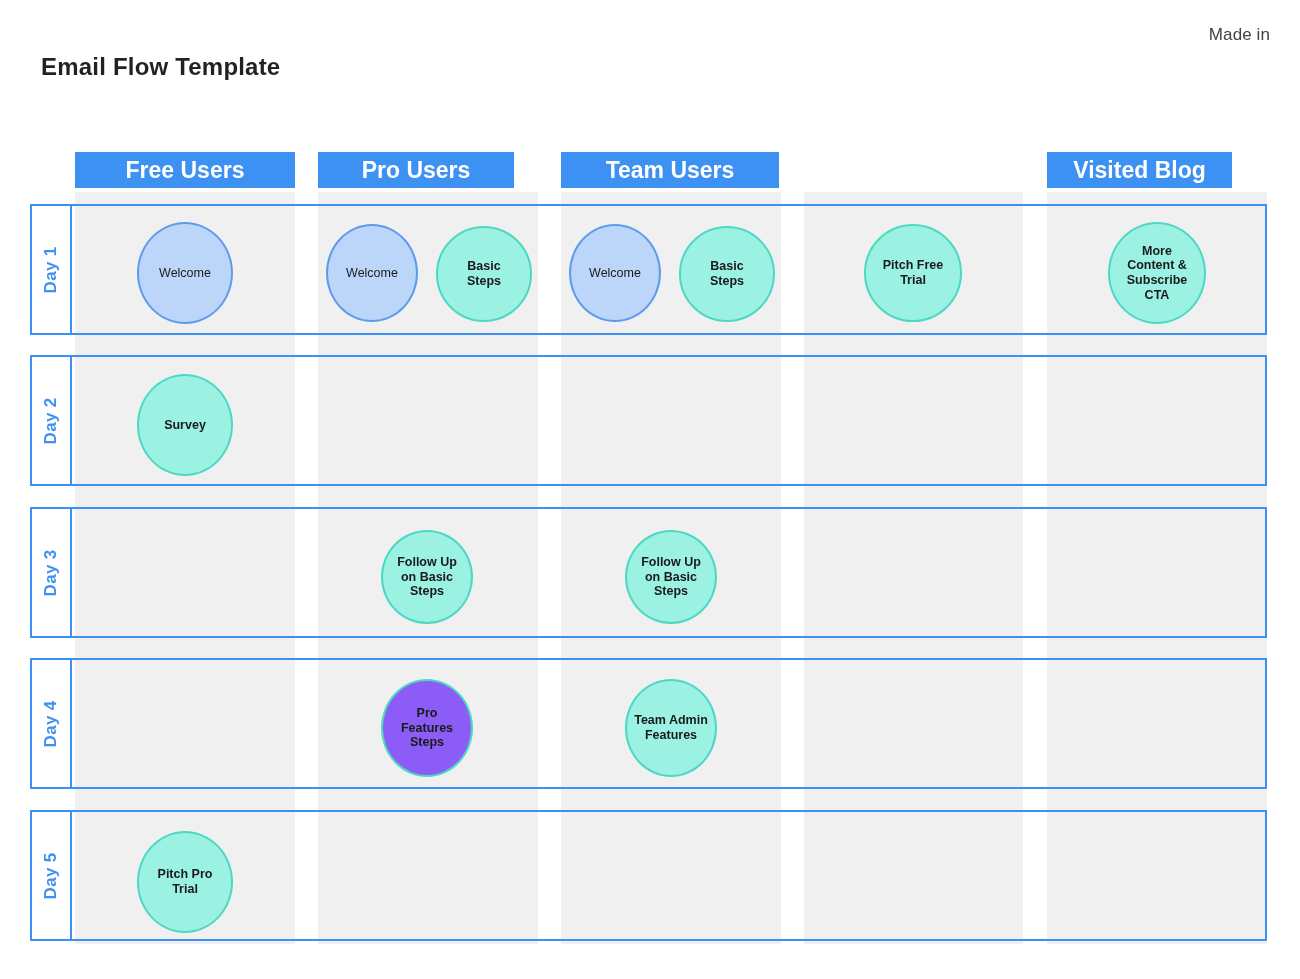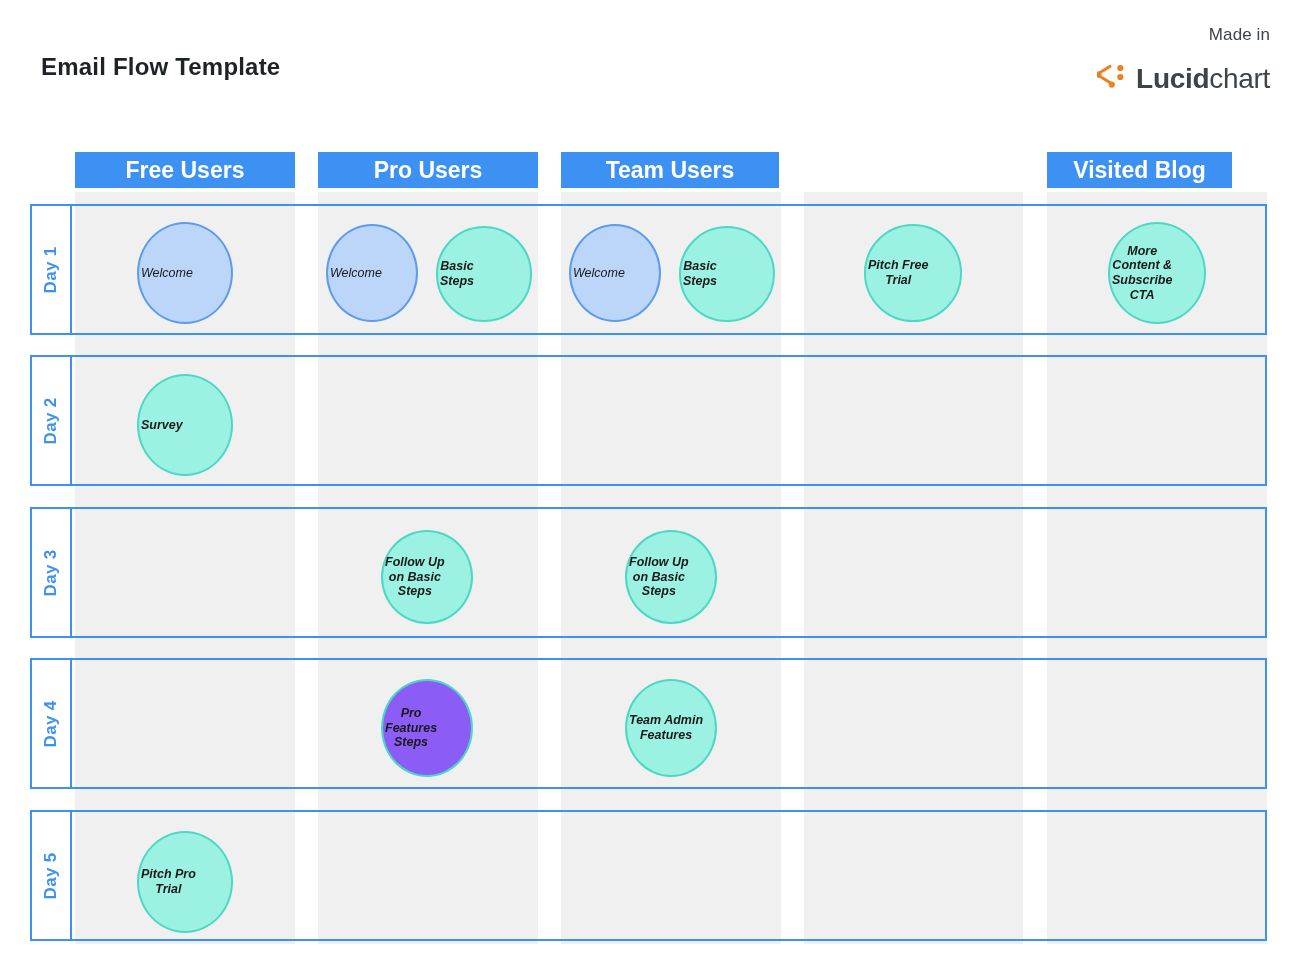--- a/index.html
+++ b/index.html
@@ -126,68 +126,56 @@
     letter-spacing: 0.3px;
   }
 
   
   .node {
     position: absolute;
     border-radius: 50%;
     box-sizing: border-box;
     display: flex;
     align-items: center;
-    justify-content: flex-start;
+    justify-content: center;
     text-align: center;
     font-weight: bold;
     color: #1a1a1a;
     line-height: 1.18;
     font-size: 12.5px;
     padding: 2px;
-    font-style: italic;
   }
   .node.blue {
     background: #bcd6fa;
     border: 2px solid #5d9cec;
     font-weight: normal;
     font-size: 12.5px;
   }
   .node.teal {
     background: #9cf2e2;
     border: 2px solid #4cd8c4;
   }
 </style>
 </head>
 <body>
 
 <div id="page-title">Email Flow Template</div>
 
 <div id="brand">
   <div class="made-in">Made in</div>
-  <div class="wordmark-row">
-    <span class="lucid-mark">
-      <svg width="30" height="27" viewBox="0 0 30 27" aria-hidden="true">
-        <path d="M14.5 4.2 L6.5 9.3 a1.2 1.2 0 0 0 0 4.4 L14.5 18.8 a2.9 2.9 0 0 1 -1.4 2.6 L2.8 15.0 a2.2 2.2 0 0 1 0 -7.0 L13.1 1.6 a2.9 2.9 0 0 1 1.4 2.6 Z" fill="#EE8024"></path>
-        <circle cx="23.3" cy="5.0" r="3.1" fill="#EE8024"></circle>
-        <circle cx="23.3" cy="14.0" r="3.1" fill="#EE8024"></circle>
-        <circle cx="14.8" cy="21.6" r="3.1" fill="#EE8024"></circle>
-      </svg>
-    </span>
-    <span class="wordmark"><span class="b">Lucid</span><span>chart</span></span>
-  </div>
 </div>
 
 <div id="board">
     <div class="col-band" style="left: 75px; width: 220px; background: rgb(240, 240, 240);"></div>
     <div class="col-band" style="left: 318px; width: 220px; background: rgb(240, 240, 240);"></div>
     <div class="col-band" style="left: 561px; width: 220px; background: rgb(240, 240, 240);"></div>
     <div class="col-band" style="left: 804px; width: 219px; background: rgb(240, 240, 240);"></div>
     <div class="col-band" style="left: 1047px; width: 220px; background: rgb(240, 240, 240);"></div>
     <div class="col-header" style="left: 75px; width: 220px; background: rgb(61, 145, 242);">Free Users</div>
-    <div class="col-header" style="left: 318px; width: 220px; background: rgb(61, 145, 242);">Pro Users</div>
+    <div class="col-header" style="left: 318px; width: 196px; background: rgb(61, 145, 242);">Pro Users</div>
     <div class="col-header" style="left: 561px; width: 218px; background: rgb(61, 145, 242);">Team Users</div>
     <div class="col-header" style="left: 1047px; width: 185px; background: rgb(61, 145, 242);">Visited Blog</div>
     <div class="day-row" style="top: 52px; height: 131px; border-color: rgb(61, 145, 242);">
       <div class="day-label-cell" style="border-right-color: rgb(61, 145, 242);">
         <span class="day-label" style="color: rgb(61, 145, 242);">Day 1</span>
       </div>
     </div>
     <div class="day-row" style="top: 203px; height: 131px; border-color: rgb(61, 145, 242);">
       <div class="day-label-cell" style="border-right-color: rgb(61, 145, 242);">
         <span class="day-label" style="color: rgb(61, 145, 242);">Day 2</span>

